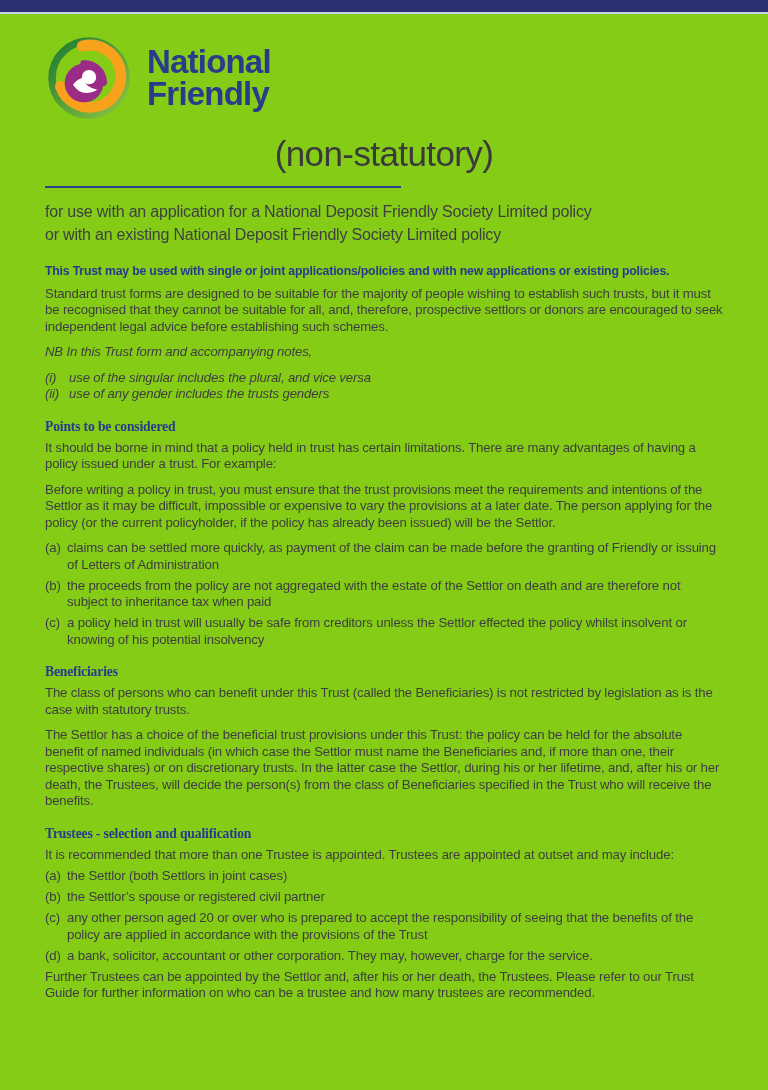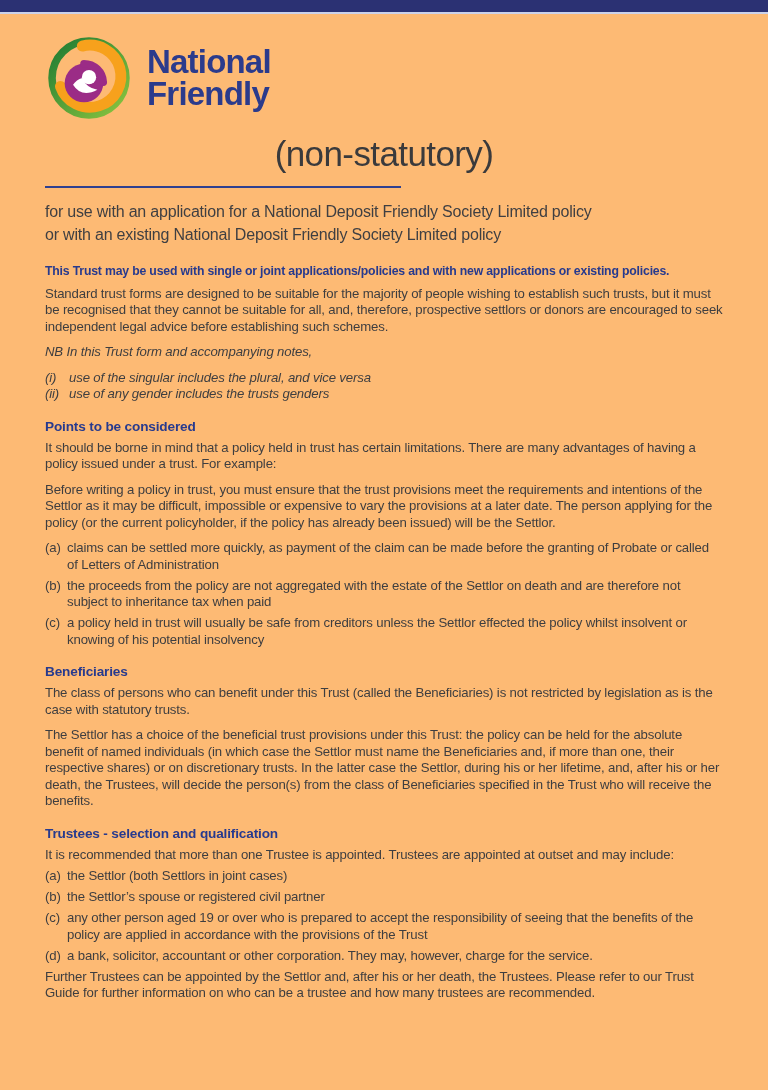--- a/index.html
+++ b/index.html
@@ -1,19 +1,19 @@
 <!DOCTYPE html>
 <html><head>
 <meta charset="utf-8">
 <style>
   * { box-sizing: border-box; }
   html, body { margin: 0; padding: 0; background: #ffffff; }
   .page {
     width: 768px; height: 1090px; overflow: hidden; position: relative;
-    background: #fdba74;
+    background: #84cc16;
     font-family: "Liberation Sans", sans-serif;
     color: #3e3e40;
   }
   .top-bar { height: 14px; background: #2b3173; border-bottom: 2px solid #ccd2ea; }
   .content { padding: 20px 45px 0 45px; }
 
   
   .logo-row { display: flex; align-items: center; gap: 16px; margin: 2px 0 14px 2px; }
   .brand-text {
     color: #2b3b8c; font-weight: bold; font-size: 33px; line-height: 0.98;
@@ -43,21 +43,21 @@
   }
 
   p.body { font-size: 13.2px; line-height: 16.5px; letter-spacing: -0.15px; margin: 0 0 9px 0; }
   .nb { font-style: italic; margin: 0; }
   .nb-wrap { margin: 0 0 10px 0; }
   .nb-item { display: flex; font-style: italic; font-size: 13.2px; line-height: 16.5px; letter-spacing: -0.15px; }
   .nb-item .li-label { flex: 0 0 24px; }
 
   h2.sec {
     font-size: 13.6px; font-weight: bold; color: #273a8e;
-    margin: 15px 0 5px 0; letter-spacing: -0.15px; line-height: 17px;
+    margin: 15px 0 5px 0; letter-spacing: -0.15px; line-height: 17px; font-family: Liberation Serif, serif;
   }
 
   .li { display: flex; font-size: 13.2px; line-height: 16.5px; letter-spacing: -0.15px; margin: 0 0 4.5px 0; }
   .li-label { flex: 0 0 22px; }
   .li-text { flex: 1; }
 </style>
 </head>
 <body>
 
 <div class="page">
@@ -106,21 +106,21 @@
         <span class="li-label">(ii)</span>
         <span class="li-text">use of any gender includes the trusts genders</span>
       </div>
     </div>
 
     <h2 class="sec">Points to be considered</h2>
     <p class="body">It should be borne in mind that a policy held in trust has certain limitations. There are many advantages of having a policy issued under a trust. For example:</p>
     <p class="body">Before writing a policy in trust, you must ensure that the trust provisions meet the requirements and intentions of the Settlor as it may be difficult, impossible or expensive to vary the provisions at a later date. The person applying for the policy (or the current policyholder, if the policy has already been issued) will be the Settlor.</p>
     <div class="li">
       <span class="li-label">(a)</span>
-      <span class="li-text">claims can be settled more quickly, as payment of the claim can be made before the granting of Probate or called of Letters of Administration</span>
+      <span class="li-text">claims can be settled more quickly, as payment of the claim can be made before the granting of Friendly or issuing of Letters of Administration</span>
     </div>
     <div class="li">
       <span class="li-label">(b)</span>
       <span class="li-text">the proceeds from the policy are not aggregated with the estate of the Settlor on death and are therefore not subject to inheritance tax when paid</span>
     </div>
     <div class="li">
       <span class="li-label">(c)</span>
       <span class="li-text">a policy held in trust will usually be safe from creditors unless the Settlor effected the policy whilst insolvent or knowing of his potential insolvency</span>
     </div>
 
@@ -133,21 +133,21 @@
     <div class="li">
       <span class="li-label">(a)</span>
       <span class="li-text">the Settlor (both Settlors in joint cases)</span>
     </div>
     <div class="li">
       <span class="li-label">(b)</span>
       <span class="li-text">the Settlor’s spouse or registered civil partner</span>
     </div>
     <div class="li">
       <span class="li-label">(c)</span>
-      <span class="li-text">any other person aged 19 or over who is prepared to accept the responsibility of seeing that the benefits of the policy are applied in accordance with the provisions of the Trust</span>
+      <span class="li-text">any other person aged 20 or over who is prepared to accept the responsibility of seeing that the benefits of the policy are applied in accordance with the provisions of the Trust</span>
     </div>
     <div class="li">
       <span class="li-label">(d)</span>
       <span class="li-text">a bank, solicitor, accountant or other corporation. They may, however, charge for the service.</span>
     </div>
     <p class="body">Further Trustees can be appointed by the Settlor and, after his or her death, the Trustees. Please refer to our Trust Guide for further information on who can be a trustee and how many trustees are recommended.</p>
 
   </div>
 </div>
 

